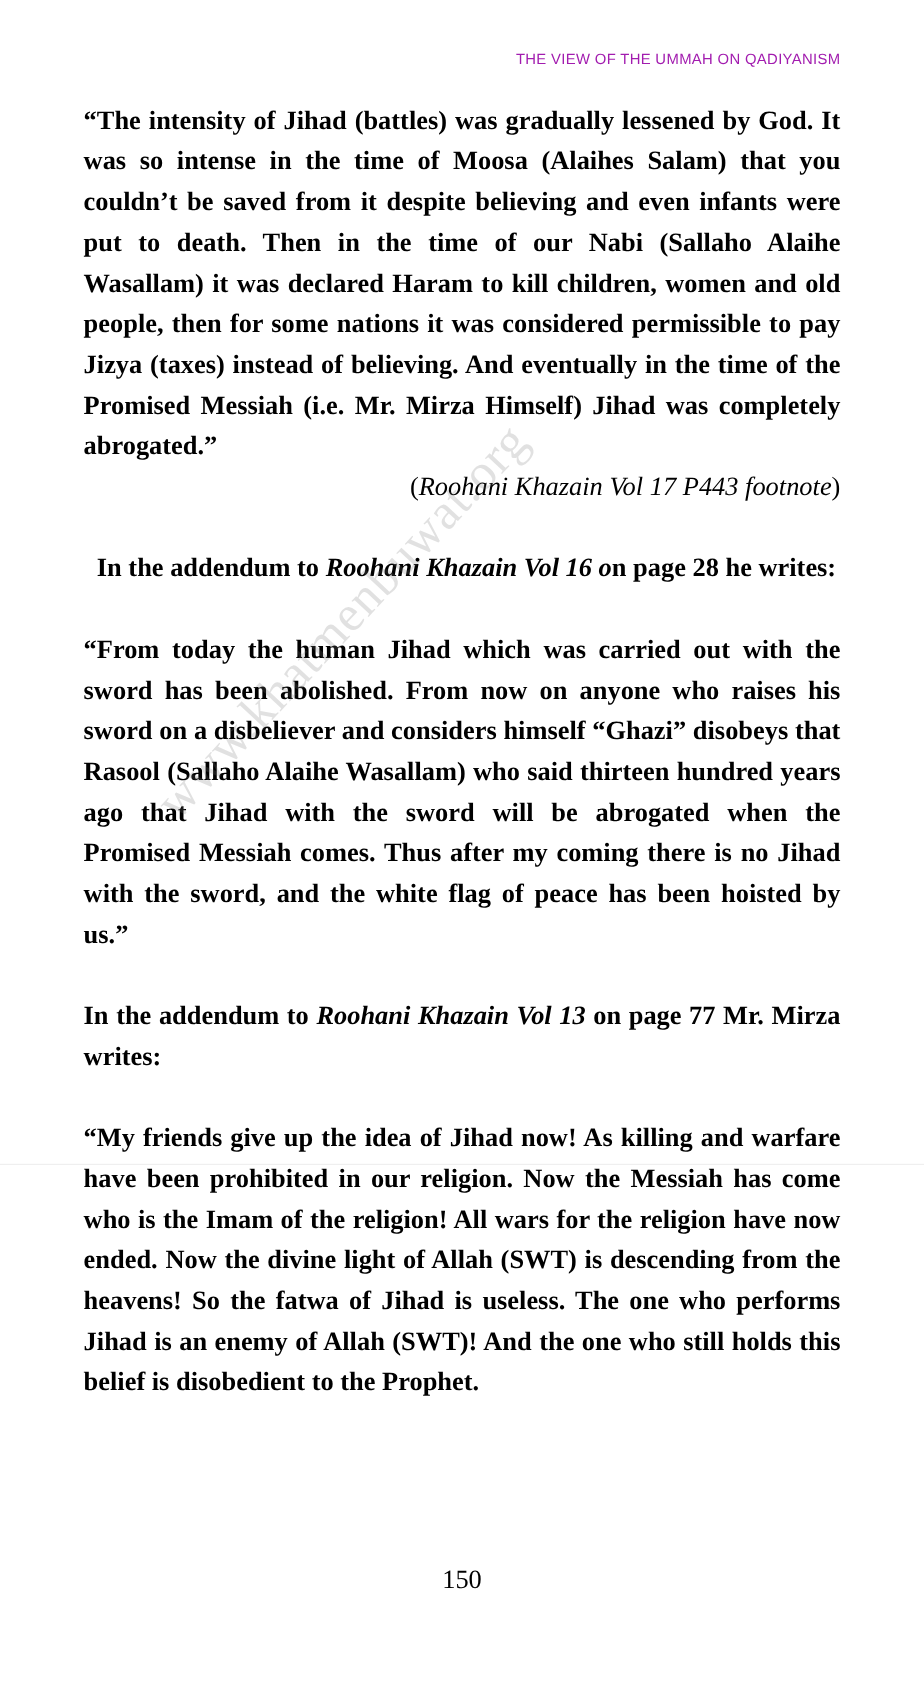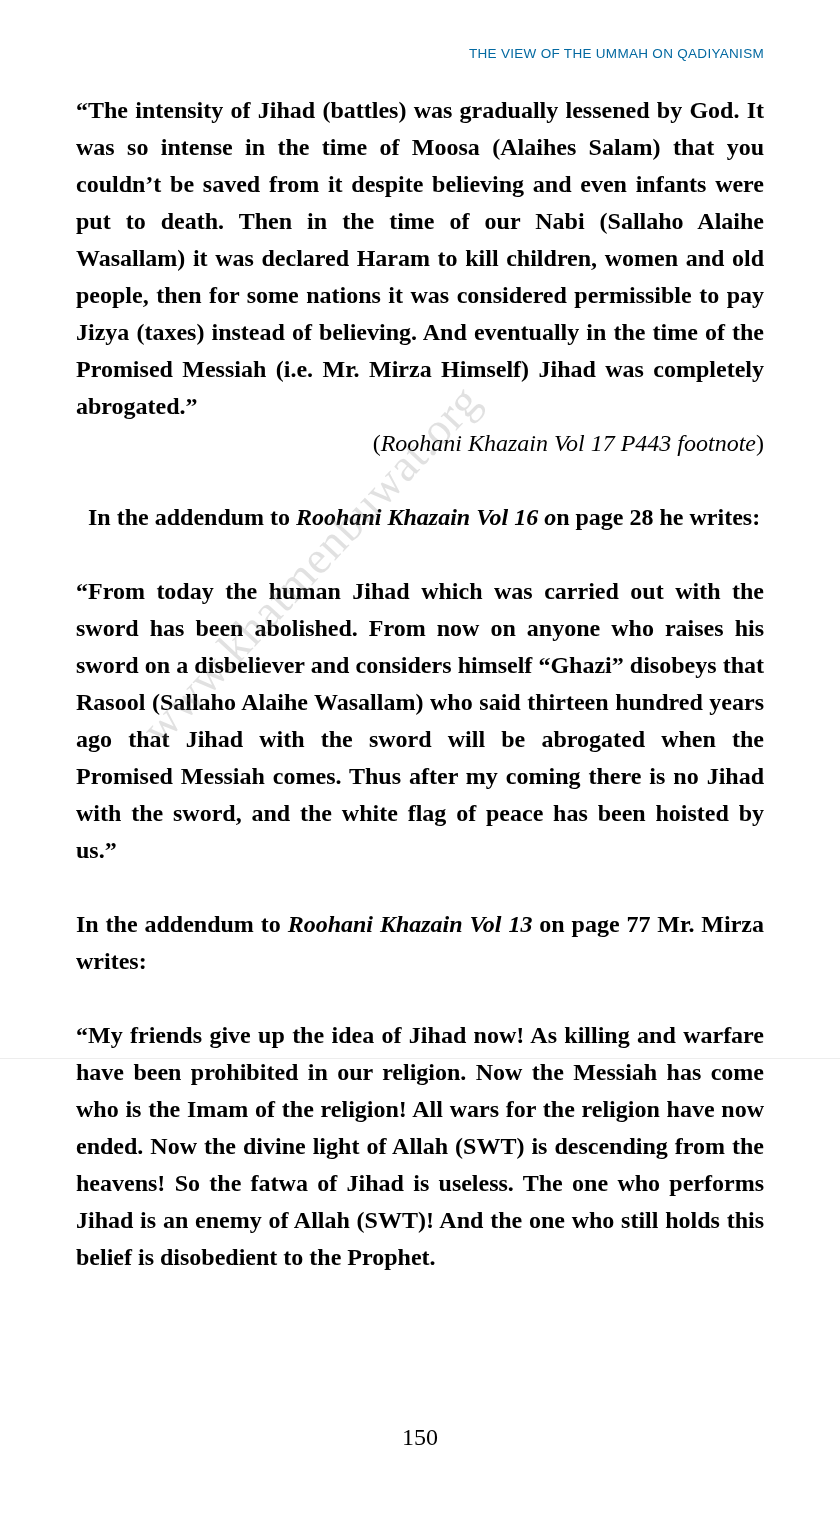--- a/index.html
+++ b/index.html
@@ -23,21 +23,21 @@
     box-sizing: border-box;
     padding: 0;
   }
   .running-head {
     position: absolute;
     top: 46px;
     right: 76px;
     font-family: "Liberation Sans", sans-serif;
     font-size: 13.5px;
     letter-spacing: 0.3px;
-    color: #0369a1;
+    color: #a21caf;
     text-align: right;
     white-space: nowrap;
   }
   .content {
     position: absolute;
     top: 92px;
     left: 76px;
     width: 688px;
   }
   p {

